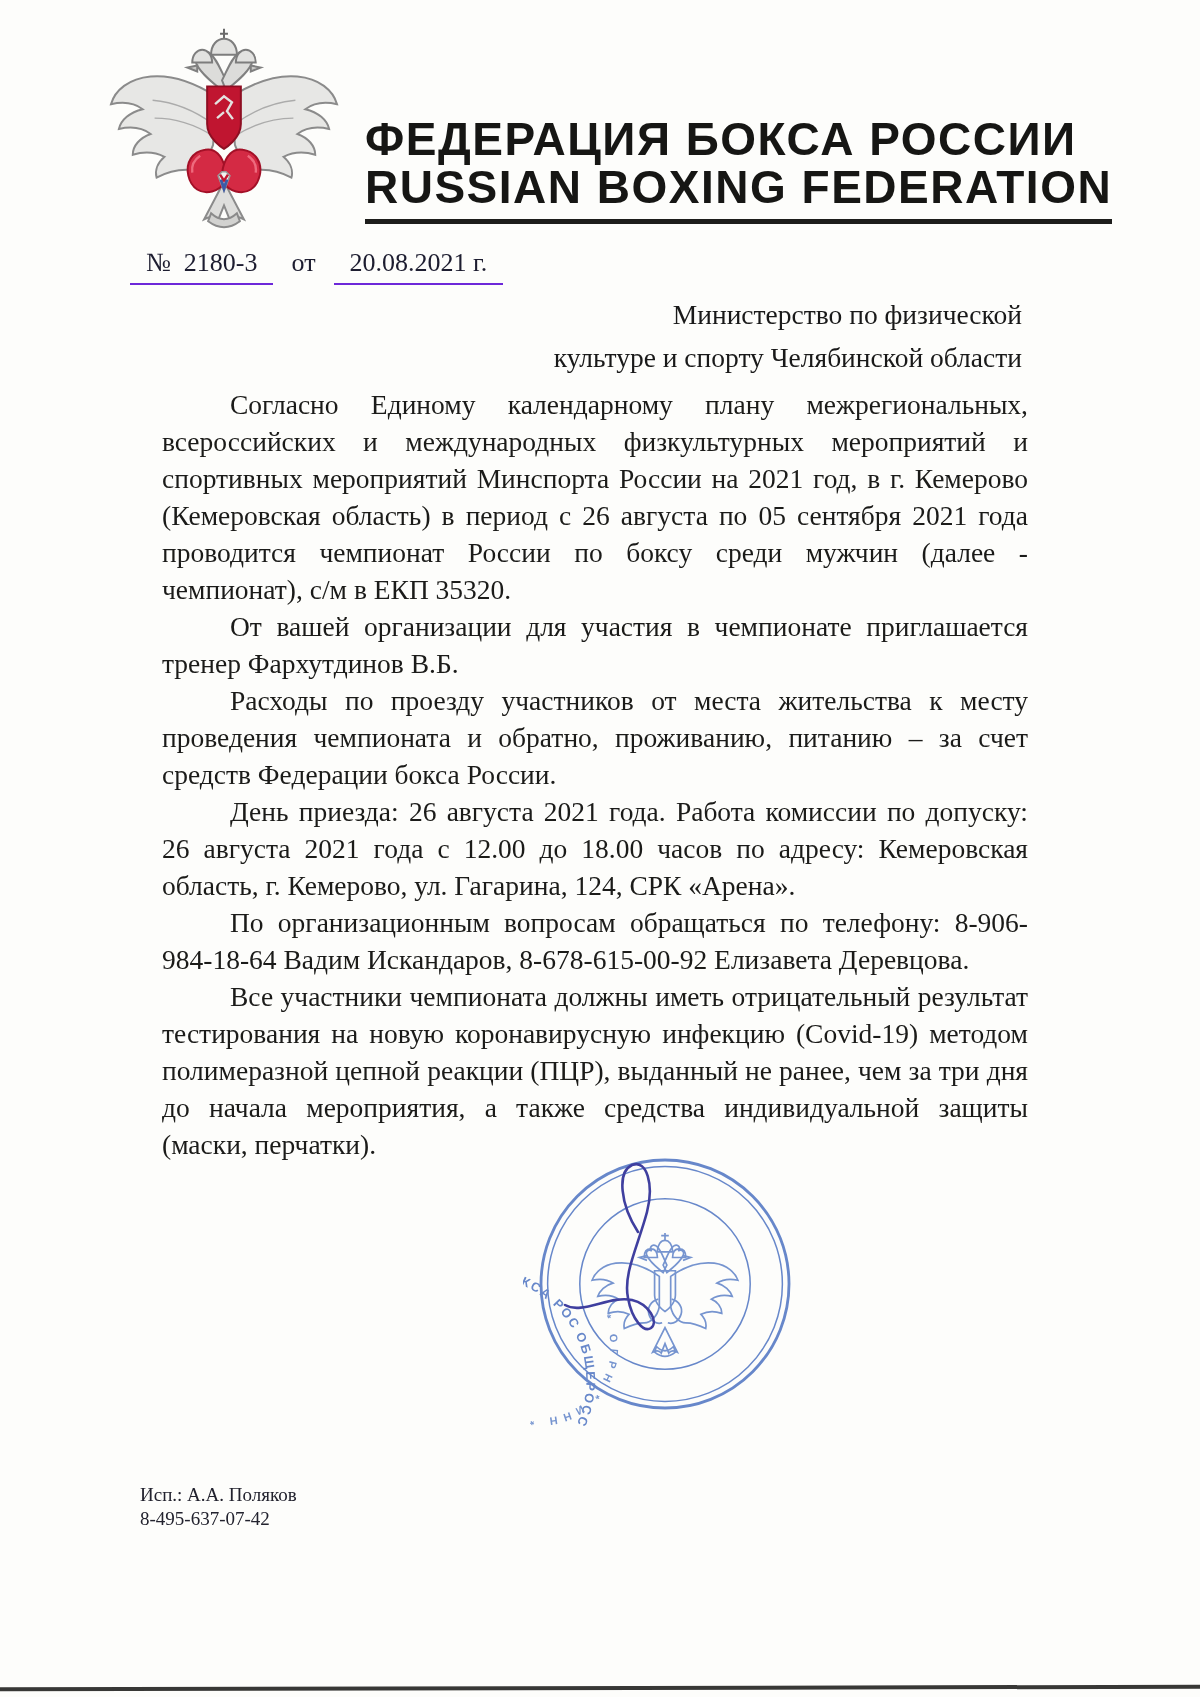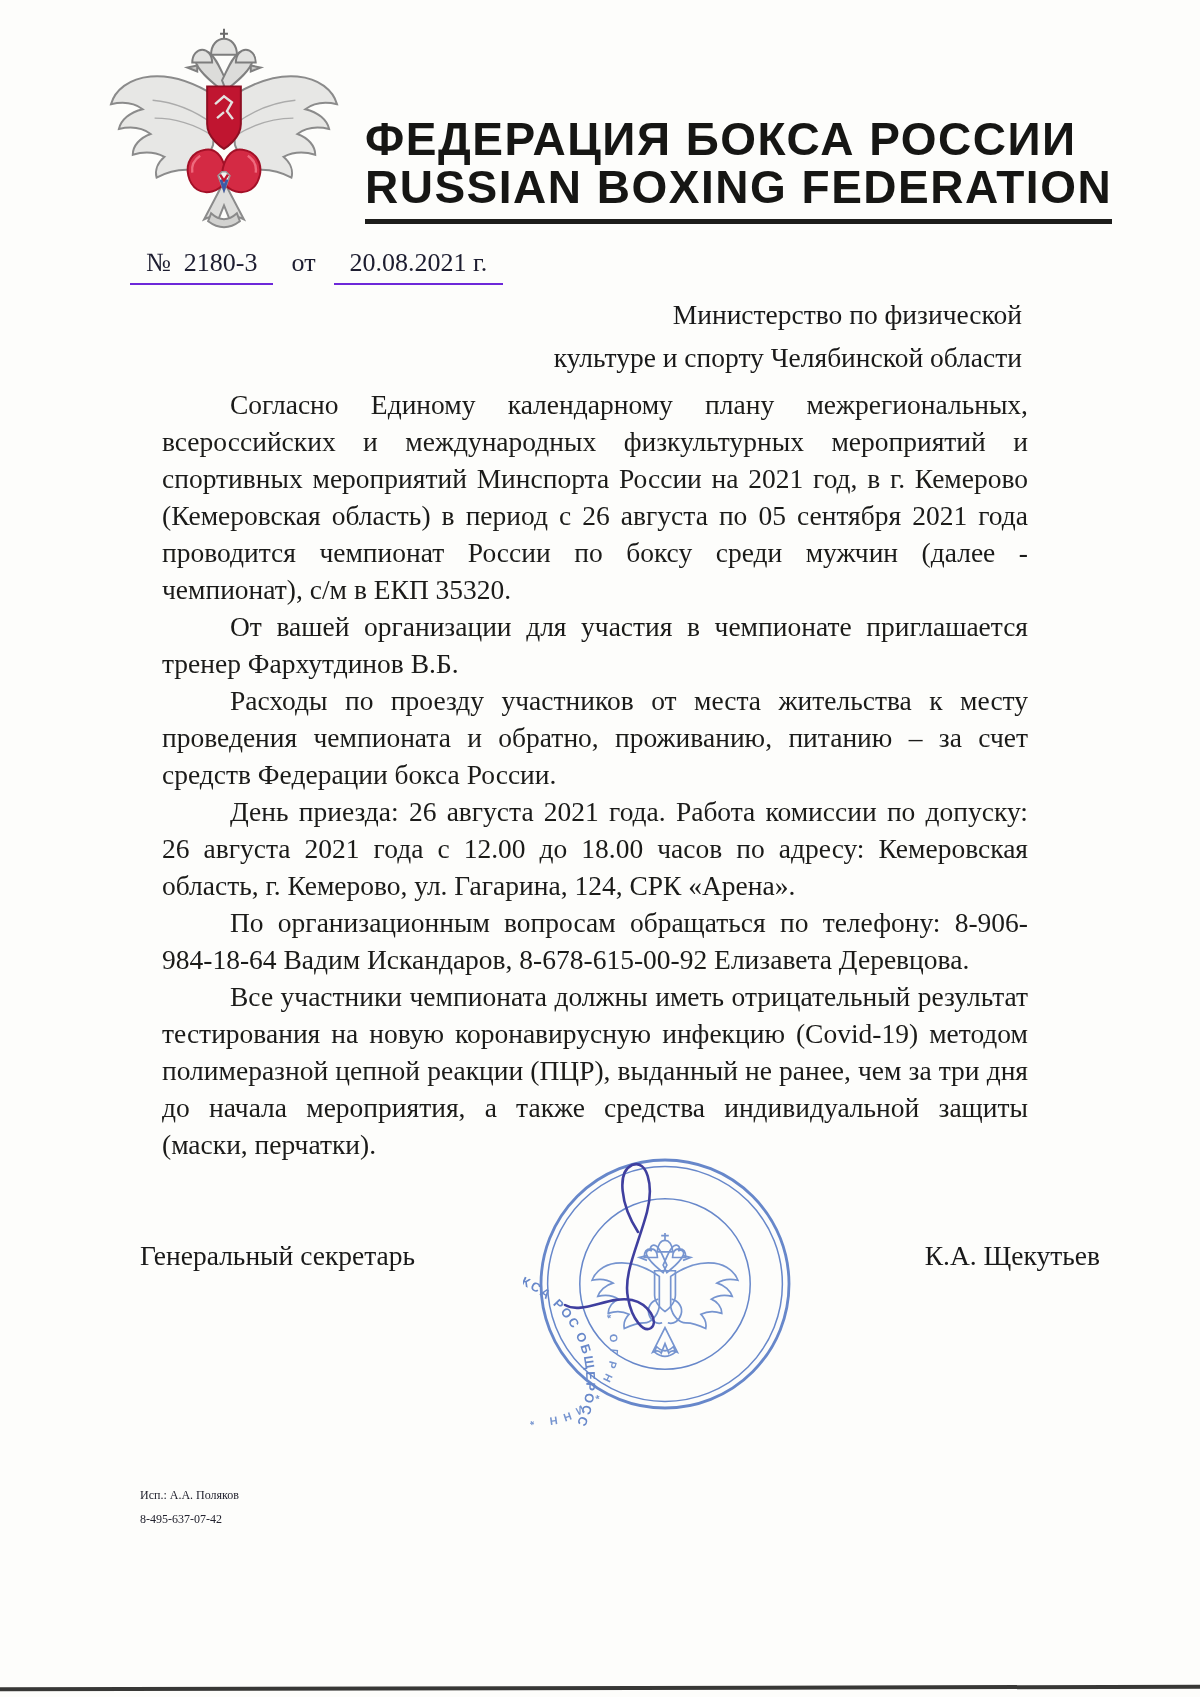--- a/index.html
+++ b/index.html
@@ -54,21 +54,21 @@
     position:absolute;left:140px;right:100px;top:1240px;
     display:flex;justify-content:space-between;
     font-size:27.5px;color:#191919;
   }
 
   
   .stamp{position:absolute;left:523px;top:1142px;width:284px;height:284px;opacity:.92;}
   .sig-stroke{position:absolute;left:520px;top:1082px;width:220px;height:280px;}
 
   
-  .exec{position:absolute;left:140px;top:1483px;font-size:12px;line-height:24px;color:#22222e;}
+  .exec{position:absolute;left:140px;top:1483px;font-size:19px;line-height:24px;color:#22222e;}
 
   .scanline{
     position:absolute;left:-6px;right:-6px;bottom:7px;height:4px;
     background:#383836;transform:rotate(-0.12deg);
   }
 </style>
 </head>
 <body>
 
 <div class="page">
@@ -145,24 +145,20 @@
 
   <main class="body">
     <p>Согласно Единому календарному плану межрегиональных, всероссийских и международных физкультурных мероприятий и спортивных мероприятий Минспорта России на 2021 год, в г. Кемерово (Кемеровская область) в период с 26 августа по 05 сентября 2021 года проводится чемпионат России по боксу среди мужчин (далее - чемпионат), с/м в ЕКП 35320.</p>
     <p>От вашей организации для участия в чемпионате приглашается тренер Фархутдинов В.Б.</p>
     <p>Расходы по проезду участников от места жительства к месту проведения чемпионата и обратно, проживанию, питанию – за счет средств Федерации бокса России.</p>
     <p>День приезда: 26 августа 2021 года. Работа комиссии по допуску: 26 августа 2021 года с 12.00 до 18.00 часов по адресу: Кемеровская область, г. Кемерово, ул. Гагарина, 124, СРК «Арена».</p>
     <p>По организационным вопросам обращаться по телефону: 8-906-984-18-64 Вадим Искандаров, 8-678-615-00-92 Елизавета Деревцова.</p>
     <p>Все участники чемпионата должны иметь отрицательный результат тестирования на новую коронавирусную инфекцию (Covid-19) методом полимеразной цепной реакции (ПЦР), выданный не ранее, чем за три дня до начала мероприятия, а также средства индивидуальной защиты (маски, перчатки).</p>
   </main>
 
-  <div class="sigrow">
-    <span>Генеральный секретарь</span>
-    <span>К.А. Щекутьев</span>
-  </div>
 
   <div class="stamp">
     <svg viewBox="0 0 300 300" width="284" height="284" xmlns="http://www.w3.org/2000/svg">
       <defs>
         <path id="outerArc" d="M 55.4,203.6 A 109,109 0 1 1 55.3,203.4" fill="none"></path>
         <path id="innerArc" d="M 84.6,184.6 A 74,74 0 1 1 84.5,184.4" fill="none"></path>
       </defs>
       <circle cx="150" cy="150" r="131" fill="none" stroke="#5b7ec6" stroke-width="3"></circle>
       <circle cx="150" cy="150" r="124" fill="none" stroke="#5b7ec6" stroke-width="1.6"></circle>
       <circle cx="150" cy="150" r="90" fill="none" stroke="#5b7ec6" stroke-width="1.6"></circle>

